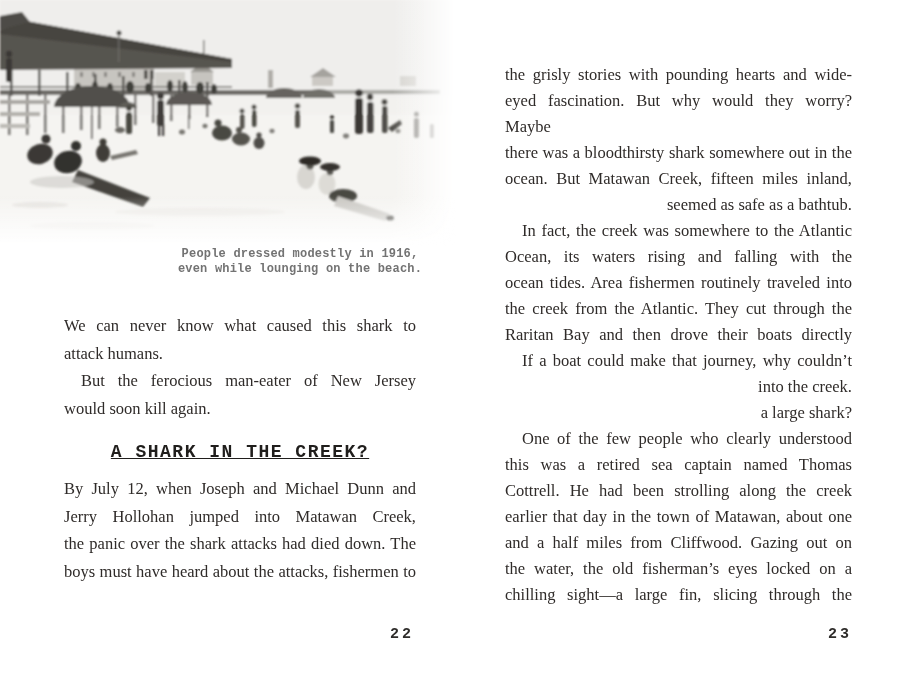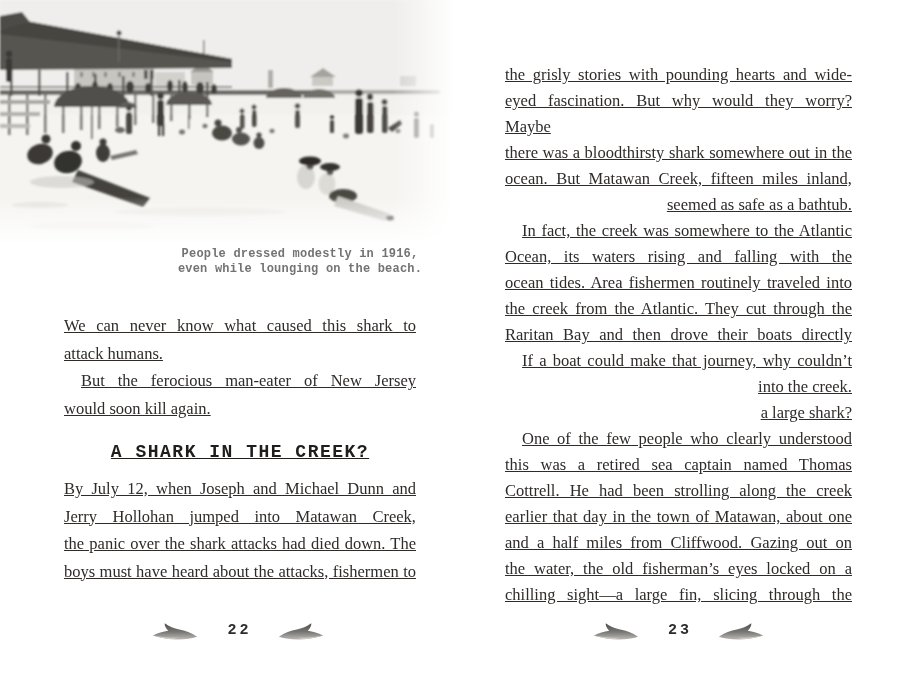--- a/index.html
+++ b/index.html
@@ -21,34 +21,34 @@
     font-weight:700; font-size:12px; line-height:15px;
     letter-spacing:0.2px; color:#737373;
   }
 
   
   .bodytext { position:absolute; font-size:16.5px; color:#2f2b29; }
   .bodytext-left  { left:64px; top:312px; width:352px; }
   .bodytext-right { left:55px; top:62px;  width:347px; }
   .bodytext-left  .tline { line-height:27.5px; }
   .bodytext-right .tline { line-height:26px;text-align:right; }
-  .tline { text-align:left;text-decoration:underline; }
+  .tline { text-align:left; }
   .tline.just { text-align:justify; text-align-last:justify; }
   .tline.ind  { text-indent:17px; }
 
   .section-heading {
     font-family:"Liberation Mono", monospace; font-weight:700;
     font-size:18px; letter-spacing:1.5px; color:#201e1c;
     text-align:center; margin:17px 0 10px 0; line-height:26px;text-decoration:underline;
   }
 
   
   .pagefoot {
     position:absolute; bottom:44px; height:24px;
-    display:flex; align-items:flex-start; justify-content:center; gap:26px;
+    display:flex; align-items:flex-end; justify-content:center; gap:26px;flex-direction:column;
   }
   .pagefoot-left  { left:62px; width:352px; }
   .pagefoot-right { left:55px; width:347px; }
   .page-number {
     font-family:"Liberation Mono", monospace; font-weight:700;
     font-size:15px; letter-spacing:3px; color:#2e2c2a; padding-left:3px;
   }
   .fin { width:46px; height:20px; opacity:0.9; }
   .fin.mirror { transform:scaleX(-1); }
   .defs-holder { position:absolute; width:0; height:0; overflow:hidden; }

